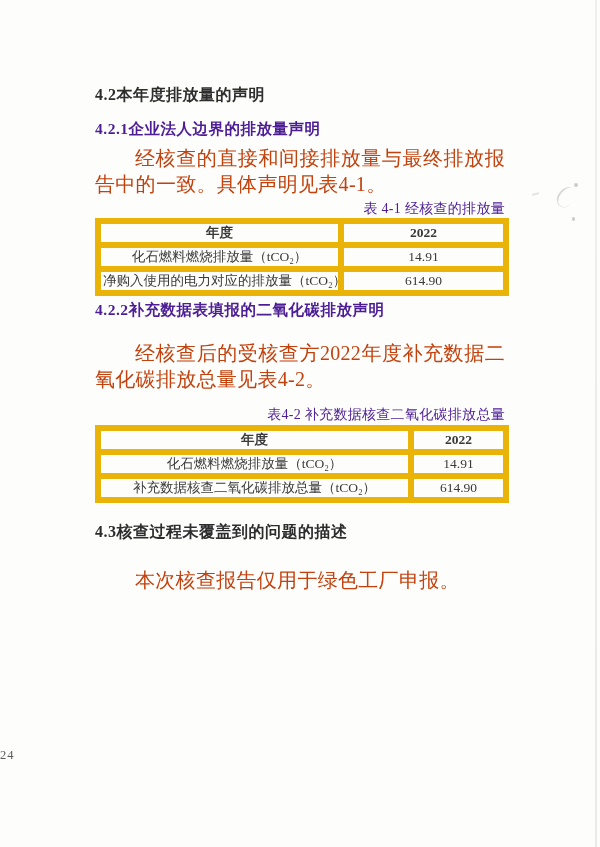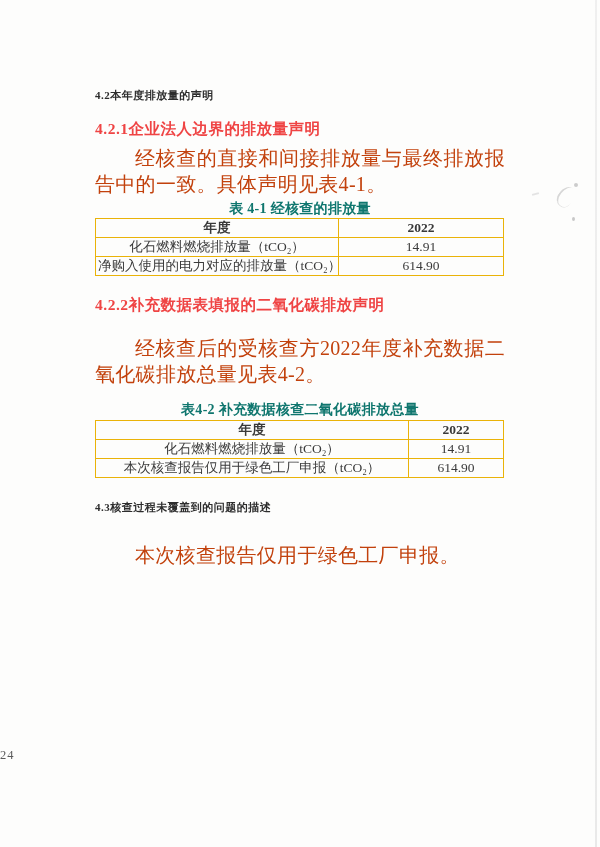--- a/index.html
+++ b/index.html
@@ -9,56 +9,56 @@
     width:600px; height:847px;
     margin:0 auto;
     background:#fdfdfc;
     font-family:"Liberation Serif","DejaVu Serif",serif;
     color:#3a3a3a;
     overflow:hidden;
   }
   .content { padding:86px 95px 0 95px; }
 
   .h-main {
-    font-size:11px; font-weight:bold; line-height:18px;
+    font-size:16px; font-weight:bold; line-height:18px;
     color:#2d2d2d; letter-spacing:0.5px;
   }
   .h-sub {
     font-size:15.5px; font-weight:bold; line-height:18px;
-    color:#ef4444; letter-spacing:0.5px;
+    color:#4c1d95; letter-spacing:0.5px;
   }
   .h-421 { margin-top:16px; }
-  .h-422 { margin-top:20px; }
+  .h-422 { margin-top:5px; }
   .h-43  { margin-top:20px; }
 
   .para {
     font-size:20px; line-height:26px;
     text-align:justify; text-indent:2em;
     color:#c2410c; letter-spacing:0.3px;
   }
   .p-421 { margin-top:7px; }
   .p-422 { margin-top:21px; }
   .p-43  { margin-top:26px; }
 
   .tbl-caption {
-    text-align:center; font-weight:bold;
-    font-size:14px; line-height:18px; color:#0f766e;
+    text-align:right; font-weight:normal;
+    font-size:14px; line-height:18px; color:#4c1d95;
     letter-spacing:0.3px;
   }
   .cap-1 { margin-top:3px; }
   .cap-2 { margin-top:14px; }
 
   table.data-table {
     border-collapse:collapse; table-layout:fixed;
     width:408px; font-size:13.5px; color:#3a3a3a;
   }
   .tbl-1 { margin-top:0; }
   .tbl-2 { margin-top:1px; }
   table.data-table th, table.data-table td {
-    border:1px solid #eab308;
+    border:6px solid #eab308;
     text-align:center; vertical-align:middle;
     padding:0 2px; font-weight:normal;
     overflow:hidden; white-space:nowrap;
   }
   table.data-table th { font-weight:bold; }
   .tbl-1 th, .tbl-1 td { height:18px; }
   .tbl-2 th, .tbl-2 td { height:17px; }
   .tbl-1 .col-label { width:243px; }
   .tbl-1 .col-value { width:165px; }
   .tbl-2 .col-label { width:313px; }
@@ -142,21 +142,21 @@
       <tbody>
         <tr>
           <th class="col-label">年度</th>
           <th class="col-value">2022</th>
         </tr>
         <tr>
           <td class="col-label">化石燃料燃烧排放量（tCO₂）</td>
           <td class="col-value">14.91</td>
         </tr>
         <tr>
-          <td class="col-label">本次核查报告仅用于绿色工厂申报（tCO₂）</td>
+          <td class="col-label">补充数据核查二氧化碳排放总量（tCO₂）</td>
           <td class="col-value">614.90</td>
         </tr>
       </tbody>
     </table>
 
     <div class="h-main h-43">4.3核查过程未覆盖到的问题的描述</div>
 
     <p class="para p-43">本次核查报告仅用于绿色工厂申报。</p>
 
   </div>

